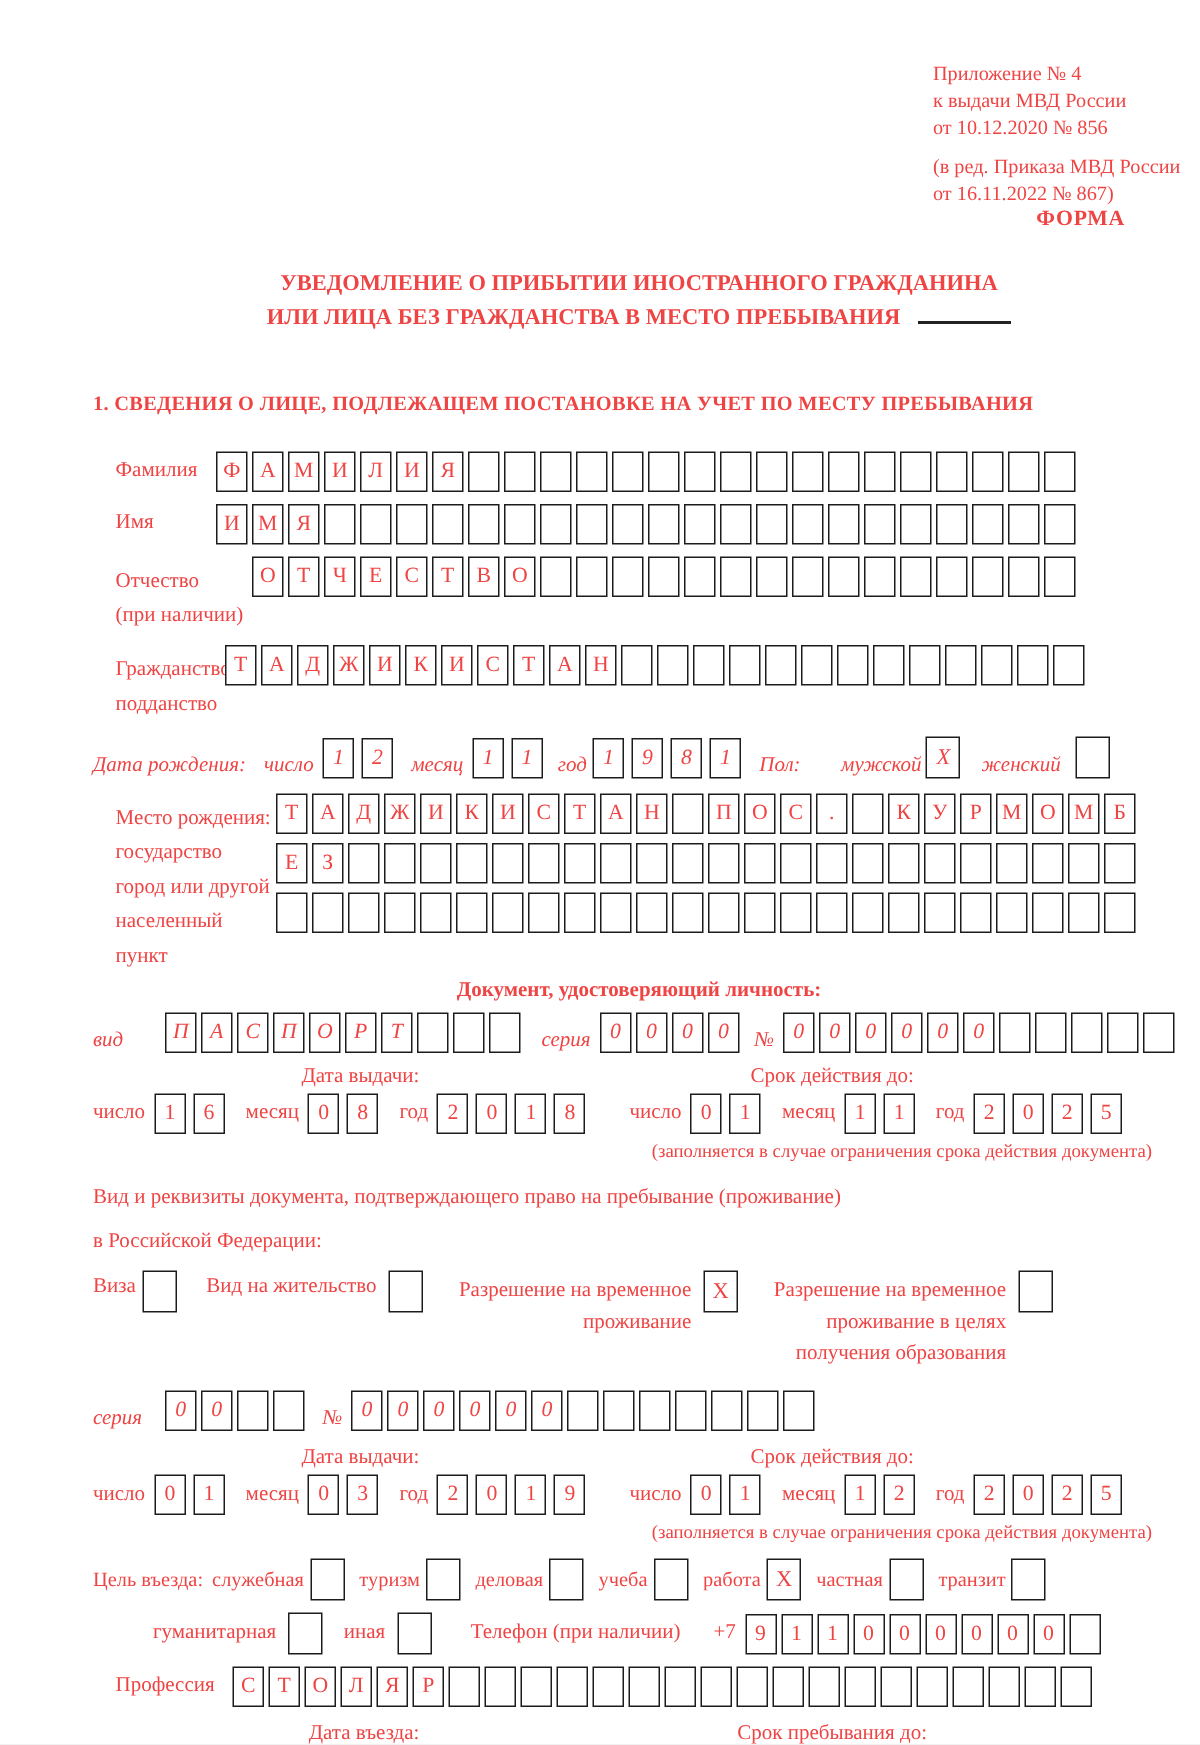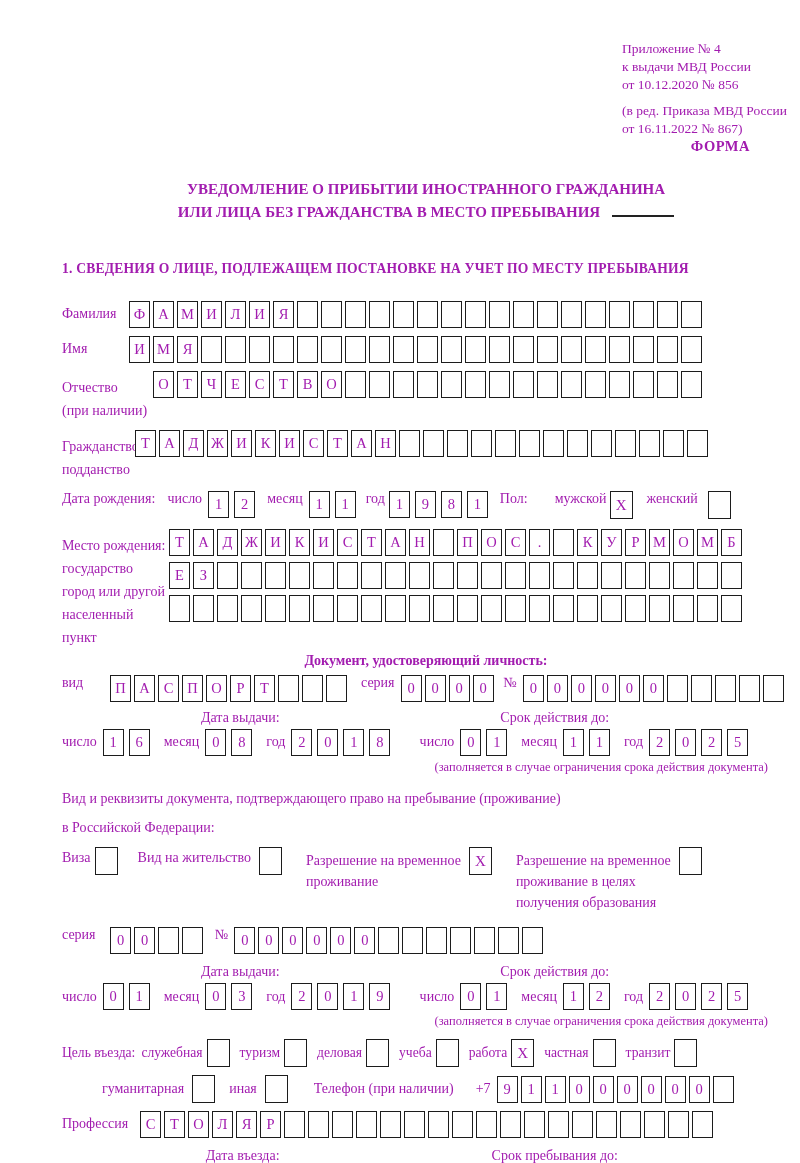--- a/index.html
+++ b/index.html
@@ -1,64 +1,64 @@
 <!DOCTYPE html>
 <html><head>
 <meta charset="utf-8">
 <style>
   html,body{margin:0;padding:0;background:#e8e8e8;}
   .page{
-    width:800px;height:1163px;margin:0 auto;background:#ffffff;color:#a21caf;
+    width:800px;height:1163px;margin:0 auto;background:#ffffff;color:#ef4444;
     font-family:"Liberation Serif","DejaVu Serif",serif;
     box-sizing:border-box;padding:40px 10px 0 62px;position:relative;overflow:hidden;
     font-size:14px;
   }
   
   .appendix{margin-left:560px;font-size:13.5px;line-height:1.35;}
   .appendix .edition{margin-top:7px;}
   .form-label{font-weight:bold;font-size:14.5px;text-align:right;padding-right:40px;margin-top:0;letter-spacing:.5px;}
   
   .title{text-align:center;font-weight:bold;font-size:15px;margin-top:23px;line-height:1.55;}
   .tline{display:inline-block;width:62px;border-bottom:2px solid #222;margin-left:12px;vertical-align:baseline;}
   .sec{font-weight:bold;font-size:13.6px;margin-top:36px;margin-bottom:24px;letter-spacing:.2px;}
   
   .frow{display:flex;align-items:flex-start;margin-bottom:8px;}
-  .flabel{flex:none;padding-top:5px;}
+  .flabel{flex:none;padding-top:5px;margin-left:15px;}
   .w67{width:67px}.w89{width:91px}.w73{width:73px}.w107{width:107px}.w78{width:78px}
   .stack > .boxes{margin-bottom:6px;}
   .boxes{display:inline-flex;gap:3px;flex:none;}
   .cell{
     width:19px;height:25px;border:1.6px solid #1c1c1c;display:inline-block;flex:none;
     text-align:center;line-height:25px;font-size:14.5px;background:#fff;
   }
   .cbox{
     width:21px;height:26px;border:1.6px solid #1c1c1c;display:inline-block;flex:none;
     text-align:center;line-height:26px;font-size:15px;background:#fff;
   }
-  .inline{align-items:flex-start;}
+  .inline{align-items:flex-end;font-style:italic;}
   .w{flex:none;}
   .lh{line-height:23px;}
   .doc-head{text-align:center;font-weight:bold;font-size:14px;margin:2px 0 6px 0;}
   
   .dates-head{display:flex;margin-bottom:3px;}
   .dh-left{width:45%;text-align:right;box-sizing:border-box;padding-right:110px;}
   .dh-right{width:55%;text-align:center;box-sizing:border-box;padding-right:70px;}
   .dates-row{display:flex;align-items:center;margin-bottom:4px;}
   .dhalf{width:45%;display:flex;align-items:center;}
   .dhalf2{width:55%;display:flex;align-items:center;}
   .dword{flex:none;margin-right:6px;}
   .dgap{margin-left:14px;}
   .note{font-size:12.5px;text-align:right;padding-right:22px;margin-bottom:10px;}
   .plain{line-height:1.95;margin-bottom:2px;}
   
   .options{margin-top:4px;margin-bottom:14px;align-items:flex-start;}
   .opt{display:flex;align-items:flex-start;flex:none;}
   .opt .olabel{padding-top:5px;}
   .opt .cbox{margin-left:8px;margin-top:2px;}
-  .optcenter{text-align:left;line-height:1.5;padding-top:5px;}.gap20{margin-left:20px}.gap24{margin-left:24px}
+  .optcenter{text-align:right;line-height:1.5;padding-top:5px;}.gap20{margin-left:20px}.gap24{margin-left:24px}
   
   .purposes{align-items:center;font-size:13.6px;}
   .purposes .plabel{flex:none;margin:0 4px 0 10px;}
   .purposes .cbox{flex:none;}
   .p2{padding-left:40px;align-items:center;}
 </style>
 </head>
 <body>
 
 <div class="page">

